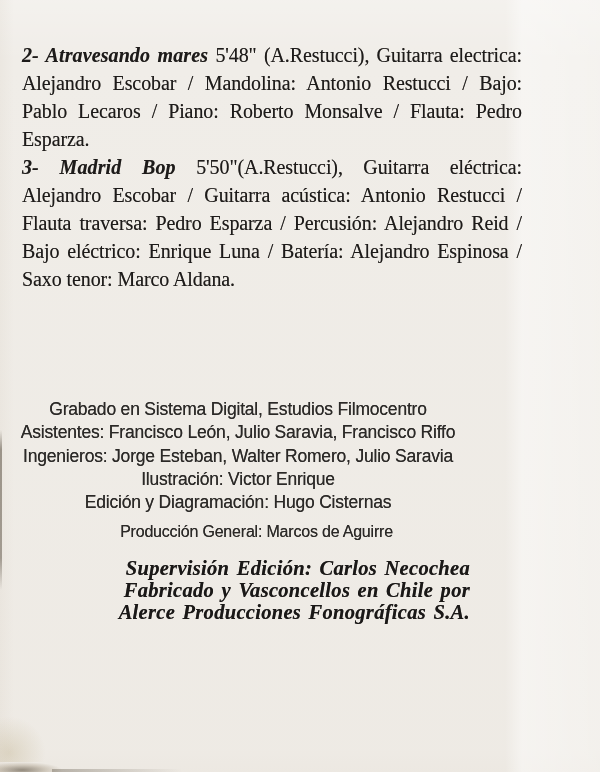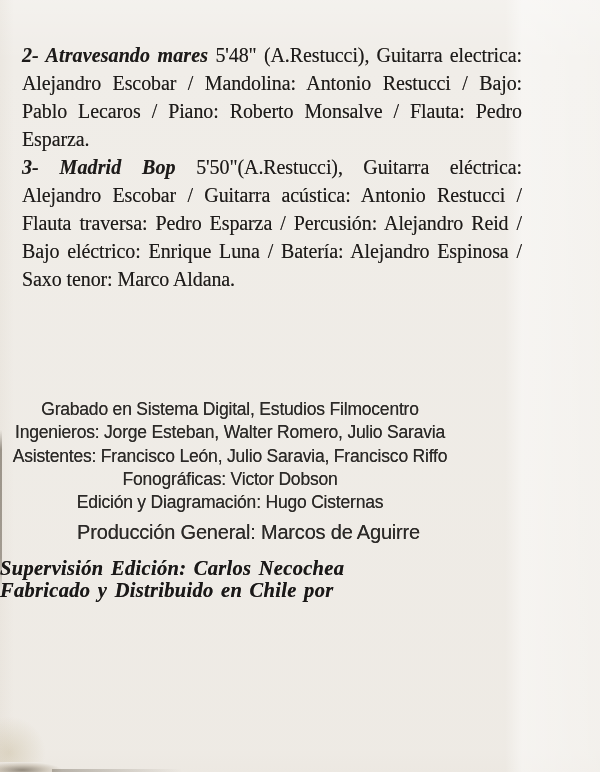--- a/index.html
+++ b/index.html
@@ -41,36 +41,36 @@
     font-size: 20px; line-height: 28px;
     color: #1d1b1a;
     text-align: justify;
     letter-spacing: -0.1px;
     text-shadow: 0 0 0.5px rgba(40,32,26,0.55);
   }
   .tracks p { margin: 0; }
   .tracks b { letter-spacing: 0.1px; font-style: italic; }
 
   .credits {
-    position: absolute; left: 0; top: 398px; width: 460px;
+    position: absolute; left: 8px; top: 398px; width: 460px;
     text-align: center;
     font-family: "Liberation Sans", sans-serif;
     font-size: 17.5px; line-height: 23.3px;
     letter-spacing: -0.2px;
     color: #2b2927;
     text-shadow: 0 0 0.6px rgba(43,41,39,0.8);
   }
   .credits .production {
     margin-top: 5px;
-    font-size: 20px; line-height: 26px; margin-left: 37px;
+    font-size: 16px; line-height: 26px; margin-left: 37px;
   }
 
   .publisher {
     position: absolute; left: 0; top: 557px; width: 470px;
-    text-align: left;
+    text-align: right;
     font-family: "Liberation Serif", serif;
     font-style: italic; font-weight: bold;
     font-size: 20.5px; line-height: 22.2px;
     letter-spacing: 0.3px;
     word-spacing: 2px;
     color: #1a1817;
     text-shadow: 0 0 0.6px rgba(26,24,23,0.7);
   }
 </style>
 </head>
@@ -82,23 +82,24 @@
 <div class="smudge-bl"></div>
 <div class="smudge-line"></div>
 
 <div class="tracks">
   <p><b>2- Atravesando mares</b> <span>5'48" (A.Restucci), Guitarra electrica: Alejandro Escobar / Mandolina: Antonio Restucci / Bajo: Pablo Lecaros / Piano: Roberto Monsalve / Flauta: Pedro Esparza.</span></p>
   <p><b>3- Madrid Bop</b> <span>5'50"(A.Restucci), Guitarra eléctrica: Alejandro Escobar / Guitarra acústica: Antonio Restucci / Flauta traversa: Pedro Esparza / Percusión: Alejandro Reid / Bajo eléctrico: Enrique Luna / Batería: Alejandro Espinosa / Saxo tenor: Marco Aldana.</span></p>
 </div>
 
 <div class="credits">
   <div>Grabado en Sistema Digital, Estudios Filmocentro</div>
+  <div>Asistentes: Francisco León, Julio Saravia, Francisco Riffo</div>
   <div>Ingenieros: Jorge Esteban, Walter Romero, Julio Saravia</div>
-  <div>Asistentes: Francisco León, Julio Saravia, Francisco Riffo</div>
-  <div>Fonográficas: Victor Dobson</div>
+  <div>Ilustración: Victor Enrique</div>
   <div>Edición y Diagramación: Hugo Cisternas</div>
   <div class="production">Producción General: Marcos de Aguirre</div>
 </div>
 
 <div class="publisher">
   <div>Supervisión Edición: Carlos Necochea</div>
-  <div>Fabricado y Distribuido en Chile por</div>
+  <div>Fabricado y Vasconcellos en Chile por</div>
+  <div>Alerce Producciones Fonográficas S.A.</div>
 </div>
 
 </body></html>

